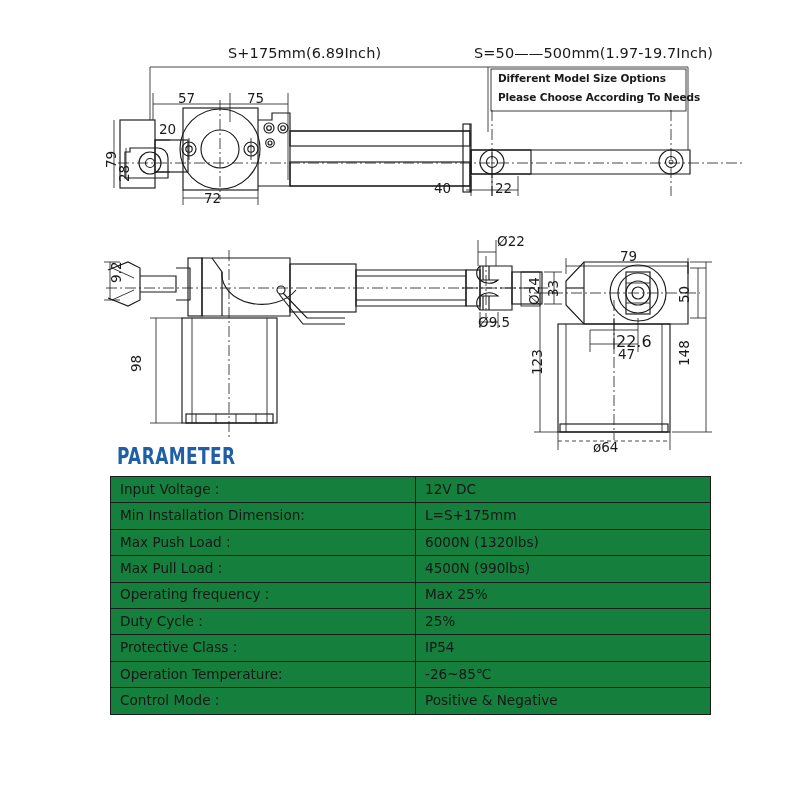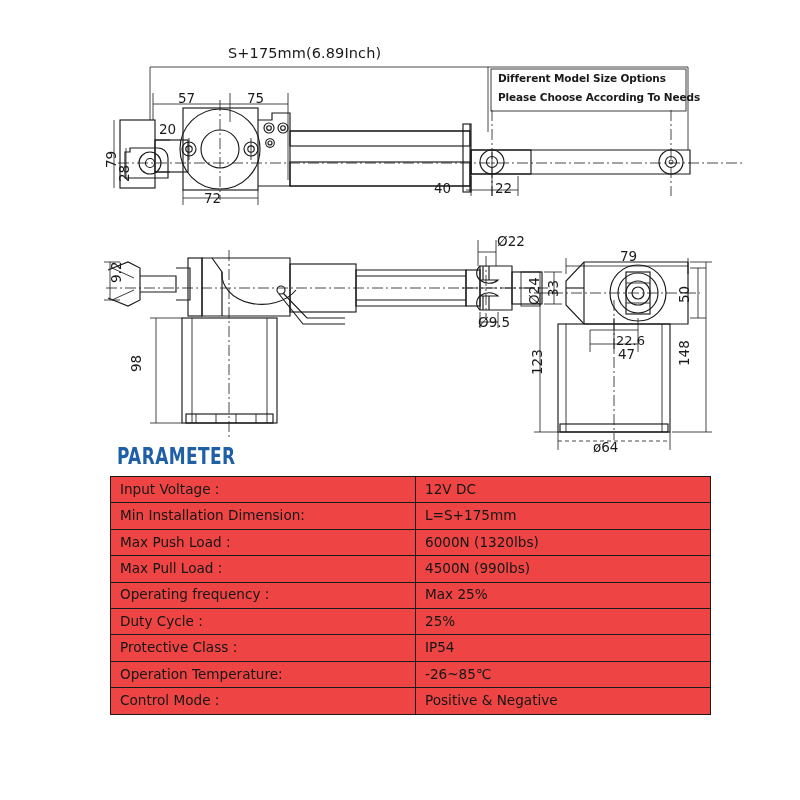--- a/index.html
+++ b/index.html
@@ -24,21 +24,21 @@
   }
   .note{
     font-size:10.5px;
     font-weight:600;
     letter-spacing:-.1px;
   }
   .dim{
     font-size:13.5px;
     font-weight:400;
   }
-  .dimsm{font-size:13px;}
+  .dimsm{font-size:16px;}
   .rot90{transform:rotate(-90deg);transform-origin:left top;}
 
   
   #param-heading{
     position:absolute;
     left:117px;top:445px;
     font-family:"DejaVu Sans",sans-serif;
     font-size:23px;
     font-weight:bold;
     font-stretch:condensed;
@@ -49,21 +49,21 @@
     line-height:1;
   }
 
   
   #spec-table{
     position:absolute;
     left:110px; top:476px;
     width:580px;
     border-collapse:collapse;
     table-layout:fixed;
-    background:#ef4444;
+    background:#15803d;
   }
   #spec-table td{
     border:1.6px solid #1b1b1b;
     height:25.4px;
     padding:0 0 0 9px;
     font-family:"DejaVu Sans",sans-serif;
     font-size:13.6px;
     color:#161616;
     vertical-align:middle;
     line-height:1;
@@ -286,20 +286,21 @@
       <path class="dimL" d="M590,344 L638,344"></path>
 
       <path class="dimL" d="M558,432 L558,450"></path>
       <path class="dimL" d="M670,432 L670,450"></path>
       <path class="dimL" d="M558,441 L670,441" stroke-dasharray="4 3"></path>
     </g>
   </svg>
 
   <div class="dimtxt hdr" style="left:228px;top:46px;">S+175mm(6.89Inch)</div>
 
+  <div class="dimtxt hdr" style="left:474px;top:46px;">S=50——500mm(1.97-19.7Inch)</div>
 
   <div class="dimtxt note" style="left:498px;top:73px;">Different Model Size Options</div>
   <div class="dimtxt note" style="left:498px;top:92px;">Please Choose According To Needs</div>
 
   <div class="dimtxt dim" style="left:178px;top:92px;">57</div>
   <div class="dimtxt dim" style="left:247px;top:92px;">75</div>
   <div class="dimtxt dim" style="left:159px;top:123px;">20</div>
   <div class="dimtxt dim rot90" style="left:105px;top:168px;">79</div>
   <div class="dimtxt dim rot90" style="left:118px;top:182px;">28</div>
   <div class="dimtxt dim" style="left:204px;top:192px;">72</div>

